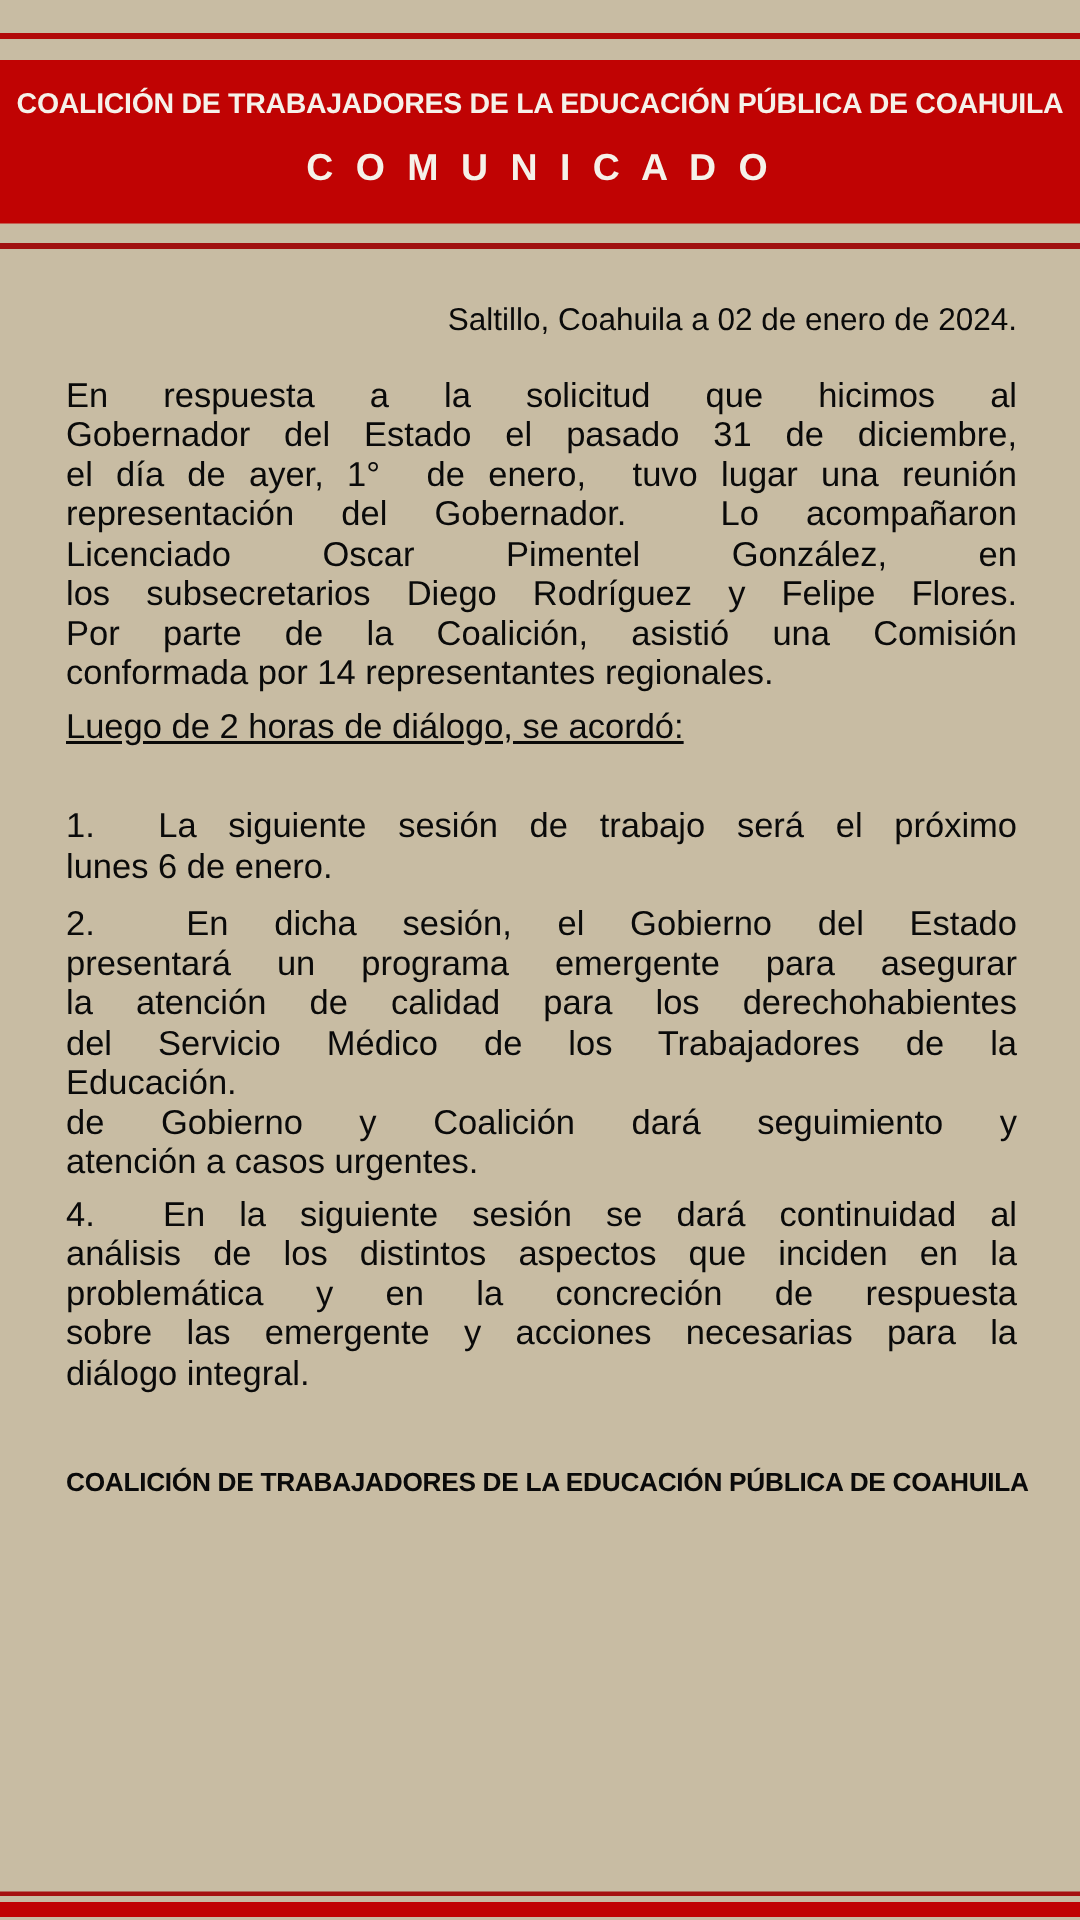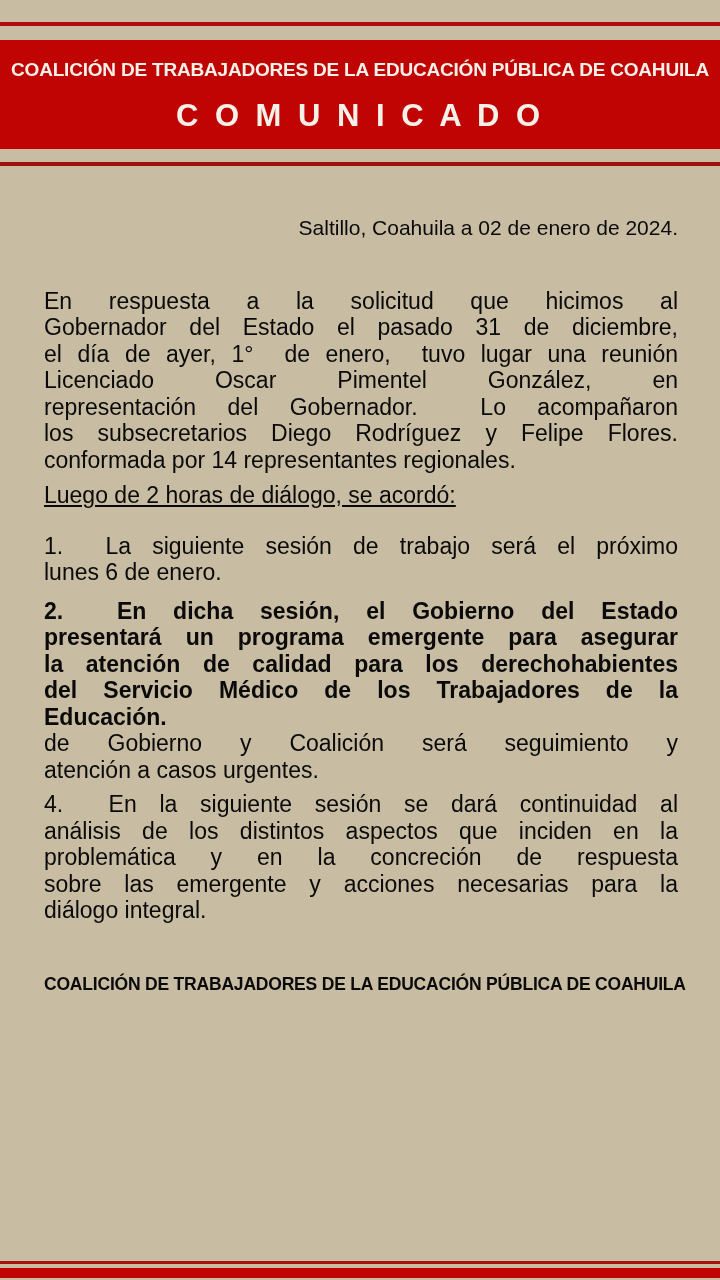--- a/index.html
+++ b/index.html
@@ -26,51 +26,51 @@
     box-sizing:border-box;
     padding-top:19px;
   }
   .header-org {
     font-size:19px; font-weight:bold;
     letter-spacing:-0.2px;
     white-space:nowrap;
   }
   .header-title {
     margin-top:17px;
-    font-size:31px; font-weight:bold;
+    font-size:25px; font-weight:bold;
     letter-spacing:4px;
     white-space:nowrap;
   }
 
   .content {
-    position:absolute; left:0; top:168px;
+    position:absolute; left:0; top:154px;
     width:720px;
     box-sizing:border-box;
     padding:0 42px 0 44px;
     font-size:23px;
     line-height:26.5px;
   }
   .dateline {
     margin-top:47px;
     font-size:21px;
     line-height:26.5px;
     text-align:right;
   }
   .para { margin:0; }
   .ln {
     text-align:justify;
     text-align-last:justify;
   }
   .ln.free { text-align-last:left; }
 
-  .mt53 { margin-top:46px; }
+  .mt53 { margin-top:22px; }
   .mt0  { margin-top:0px;  }
   .mt9  { margin-top:9px;text-decoration:underline;  }
-  .mt40 { margin-top:24px; }
-  .mt12 { margin-top:12px;font-weight:bold; }
+  .mt40 { margin-top:40px; }
+  .mt12 { margin-top:12px; }
   .mt8  { margin-top:8px;  }
 
   .footer-org {
     margin-top:47px;
     font-size:17.5px;
     font-weight:bold;
     letter-spacing:-0.2px;
     text-align:center;
     white-space:nowrap;
   }
@@ -88,26 +88,27 @@
 <div class="rule rule-under-head"></div>
 
 <div class="content">
 
   <div class="dateline">Saltillo, Coahuila a 02 de enero de 2024.</div>
 
   <div class="para mt53">
     <div class="ln">En respuesta a la solicitud que hicimos al</div>
     <div class="ln">Gobernador del Estado el pasado 31 de diciembre,</div>
     <div class="ln">el día de ayer, 1°&nbsp; de enero,&nbsp; tuvo lugar una reunión</div>
+    <div class="ln">representación del Gobernador.&nbsp; Lo acompañaron</div>
     <div class="ln">Licenciado Oscar Pimentel González, en</div>
-    <div class="ln">representación del Gobernador.&nbsp; Lo acompañaron</div>
     <div class="ln">los subsecretarios Diego Rodríguez y Felipe Flores.</div>
   </div>
 
   <div class="para mt0">
+    <div class="ln">Por parte de la Coalición, asistió una Comisión</div>
     <div class="ln free">conformada por 14 representantes regionales.</div>
   </div>
 
   <div class="para mt9">
     <div class="ln free">Luego de 2 horas de diálogo, se acordó:</div>
   </div>
 
   <div class="para mt40">
     <div class="ln">1.&nbsp; La siguiente sesión de trabajo será el próximo</div>
     <div class="ln free">lunes 6 de enero.</div>
@@ -115,21 +116,21 @@
 
   <div class="para mt12">
     <div class="ln">2.&nbsp; En dicha sesión, el Gobierno del Estado</div>
     <div class="ln">presentará un programa emergente para asegurar</div>
     <div class="ln">la atención de calidad para los derechohabientes</div>
     <div class="ln">del Servicio Médico de los Trabajadores de la</div>
     <div class="ln free">Educación.</div>
   </div>
 
   <div class="para mt0">
-    <div class="ln">de Gobierno y Coalición será seguimiento y</div>
+    <div class="ln">de Gobierno y Coalición dará seguimiento y</div>
     <div class="ln free">atención a casos urgentes.</div>
   </div>
 
   <div class="para mt8">
     <div class="ln">4.&nbsp; En la siguiente sesión se dará continuidad al</div>
     <div class="ln">análisis de los distintos aspectos que inciden en la</div>
     <div class="ln">problemática y en la concreción de respuesta</div>
     <div class="ln">sobre las emergente y acciones necesarias para la</div>
     <div class="ln free">diálogo integral.</div>
   </div>

